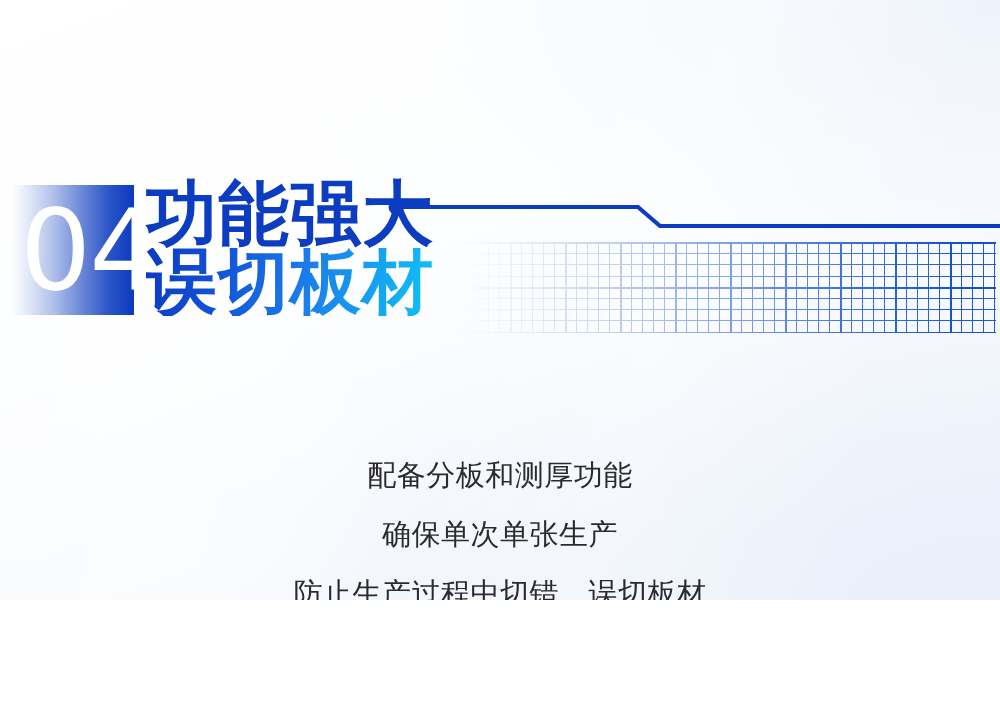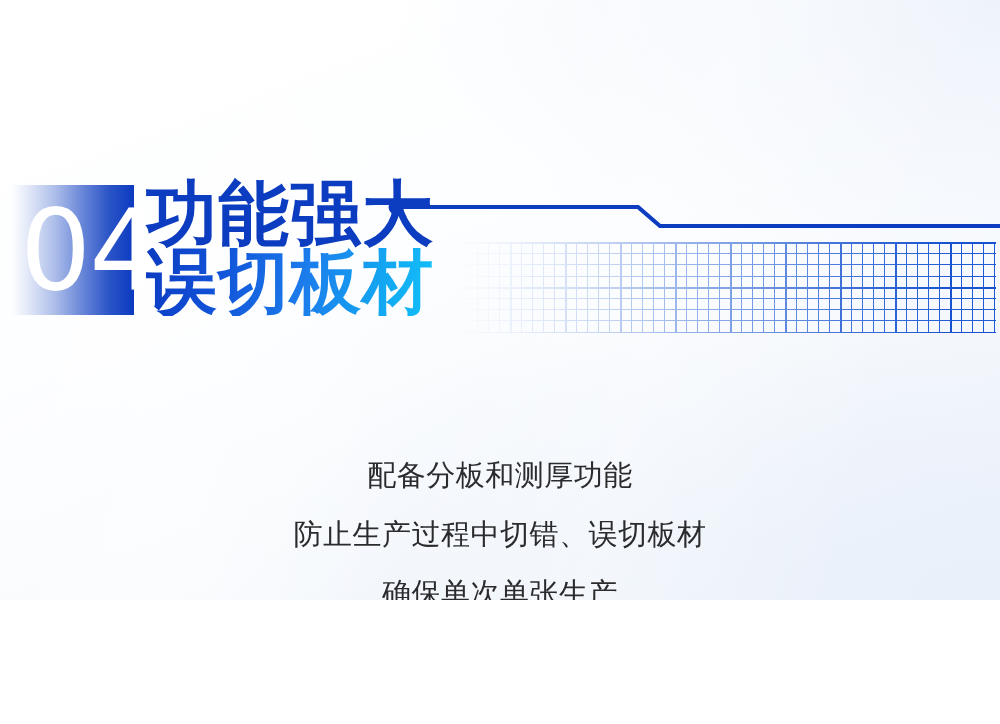--- a/index.html
+++ b/index.html
@@ -151,17 +151,17 @@
   </div>
 
   <div class="headline">
     <div class="line line1">功能强大</div>
     <div class="line line2">误切板材</div>
   </div>
   <div class="line2-shine"></div>
 
   <div class="body-copy">
     <p>配备分板和测厚功能</p>
+    <p>确保单次单张生产</p>
     <p>防止生产过程中切错、误切板材</p>
-    <p>确保单次单张生产</p>
   </div>
 
 </div>
 
 </body></html>

